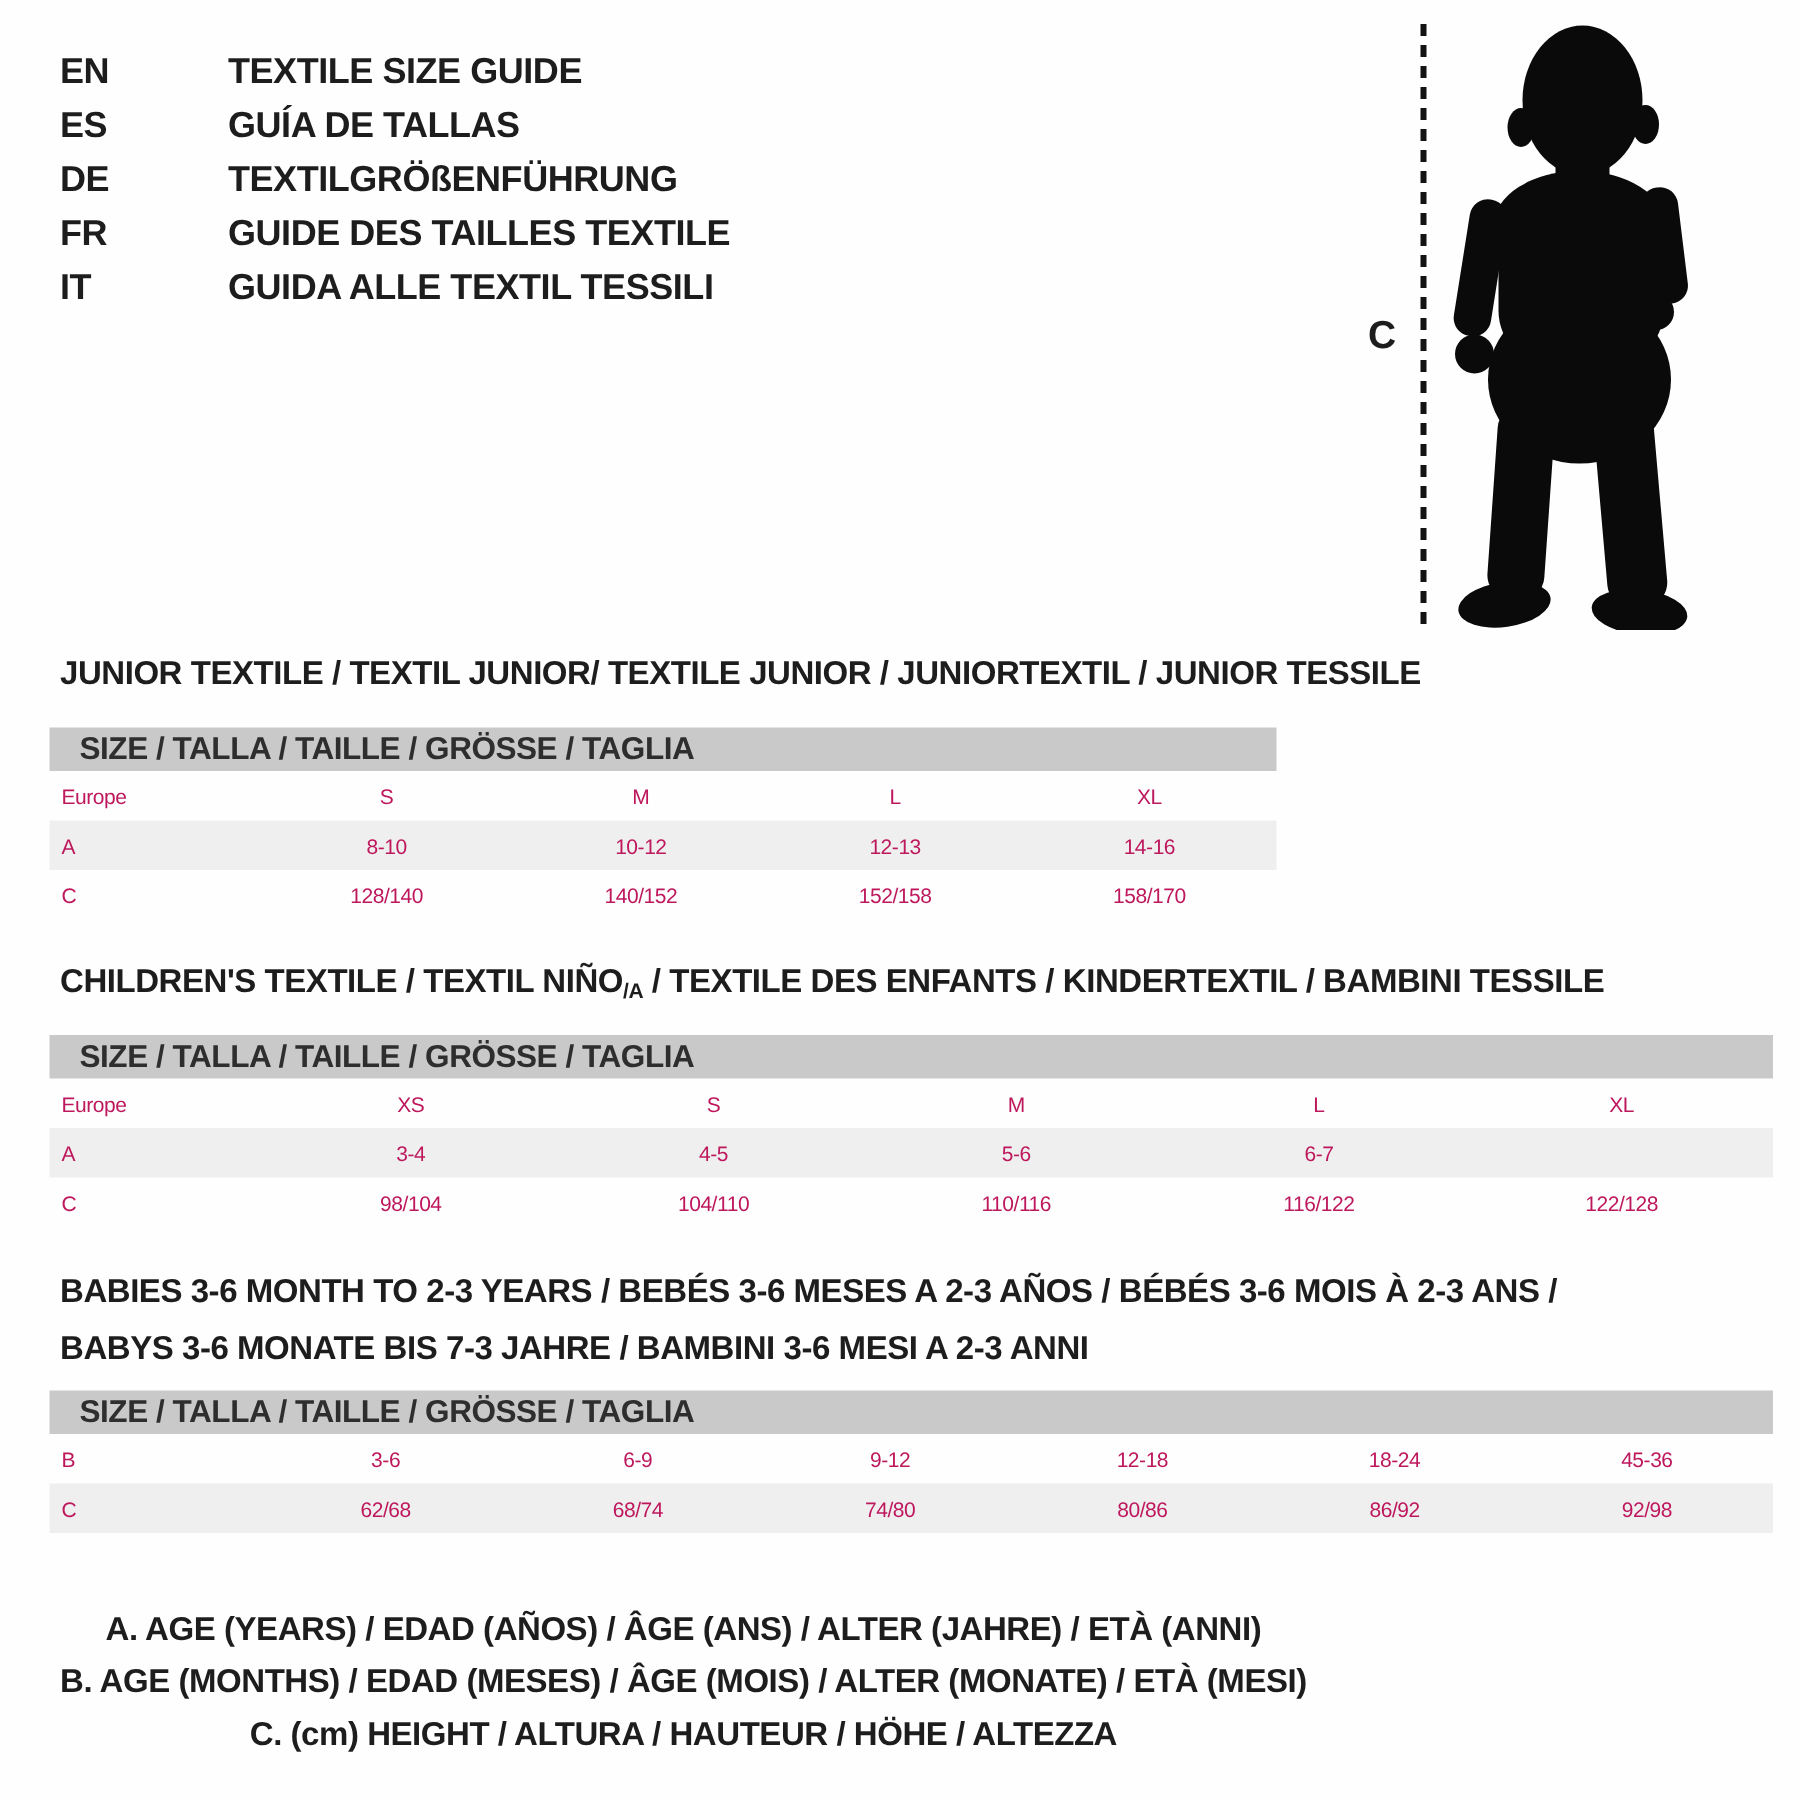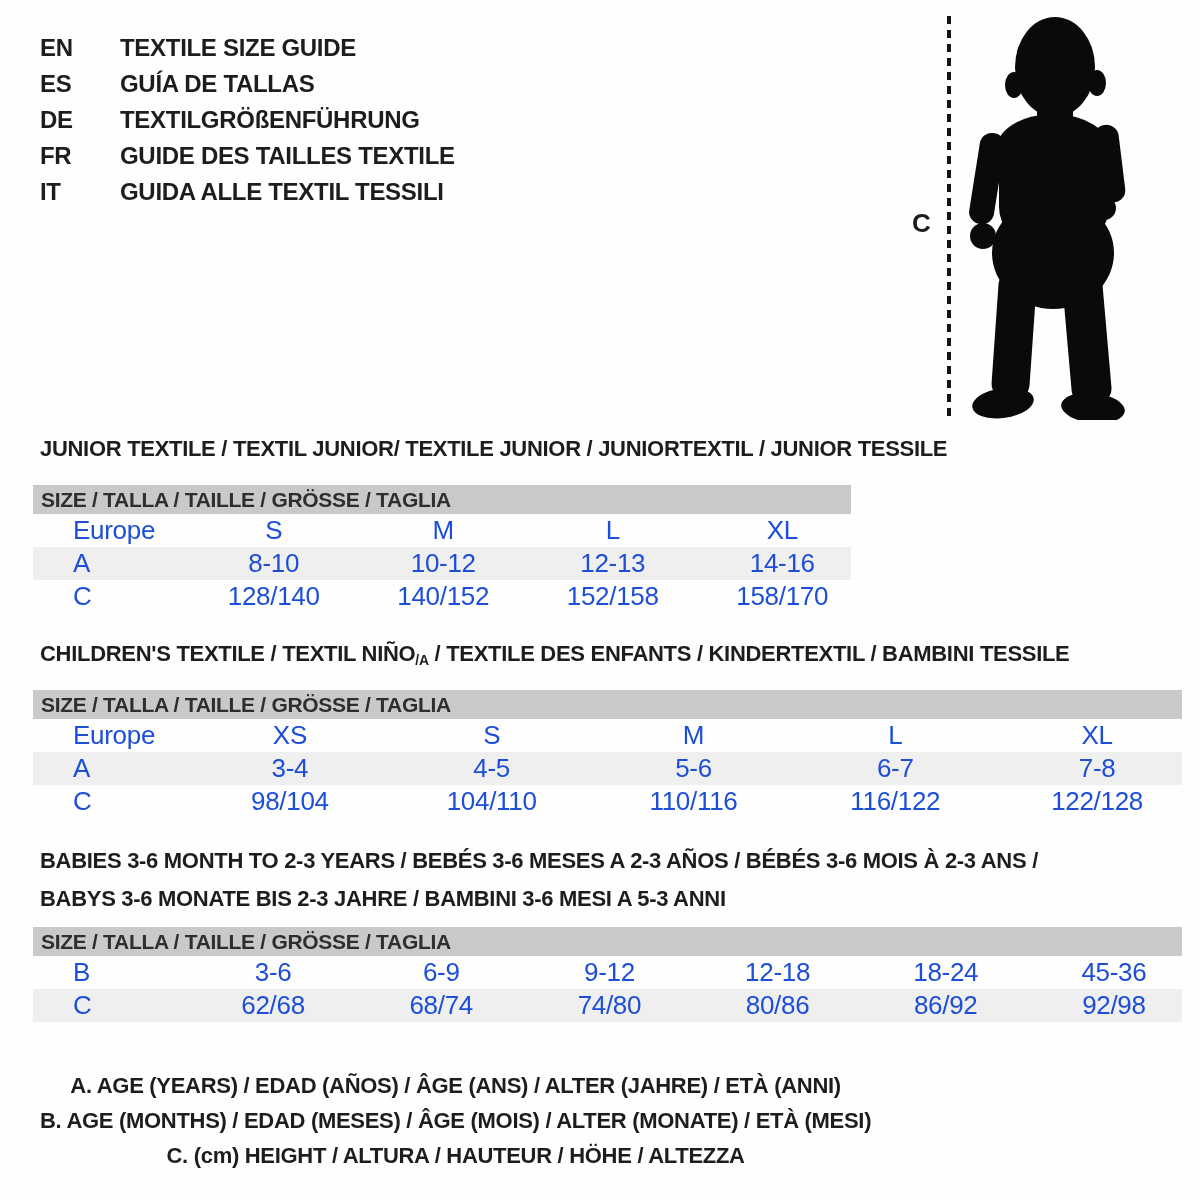--- a/index.html
+++ b/index.html
@@ -13,21 +13,21 @@
     background:#fefefe;
     overflow:hidden;
     color:#1d1d1d;
   }
   
   .lang-block{
     position:absolute;left:40px;top:30px;
     font-size:24px;font-weight:700;letter-spacing:-0.3px;
     line-height:36px;white-space:nowrap;
   }
-  .lang-row{display:flex;}
+  .lang-row{display:flex;gap:32px;}
   .lang-code{width:80px;}
   
   .dashed-line{
     position:absolute;left:947px;top:16px;width:4px;height:400px;
     background:repeating-linear-gradient(to bottom,#131313 0 8px,transparent 8px 14px);
   }
   .figure-label{
     position:absolute;left:912px;top:208px;
     font-size:26px;font-weight:700;
   }
@@ -35,33 +35,33 @@
   
   .section-title{
     position:absolute;left:40px;
     font-size:22px;font-weight:700;letter-spacing:-0.3px;white-space:nowrap;
   }
   .sub-a{font-size:14px;vertical-align:-4px;font-weight:700;}
   
   .sizetable{position:absolute;left:33px;}
   .band{
     height:29px;background:#c9c9c9;
-    display:flex;align-items:center;padding-left:8px;box-sizing:border-box;
+    display:flex;align-items:center;padding-left:20px;box-sizing:border-box;
     font-size:21px;font-weight:700;letter-spacing:-0.3px;color:#2e2e2e;
   }
   .trow{display:grid;height:33px;}
   .junior{width:818px;}
   .junior .trow{grid-template-columns:140px repeat(4,1fr);}
   .children{width:1149px;}
   .children .trow{grid-template-columns:140px repeat(5,1fr);}
   .babies{width:1149px;}
   .babies .trow{grid-template-columns:140px repeat(6,1fr);}
   .trow>div{
     display:flex;align-items:center;justify-content:center;
-    font-size:26px;color:#1d4ed8;letter-spacing:-0.3px;margin-left:32px;
+    font-size:14px;color:#be185d;letter-spacing:-0.3px;
   }
   .trow>div:first-child{justify-content:flex-start;padding-left:8px;box-sizing:border-box;}
   .stripe{background:#efefef;}
   
   .legend{
     position:absolute;left:40px;top:1068px;
     font-size:22px;font-weight:700;letter-spacing:-0.3px;
     line-height:35px;white-space:nowrap;text-align:center;
   }
 </style>
@@ -153,34 +153,33 @@
       <div>M</div>
       <div>L</div>
       <div>XL</div>
     </div>
     <div class="trow stripe">
       <div>A</div>
       <div>3-4</div>
       <div>4-5</div>
       <div>5-6</div>
       <div>6-7</div>
-      <div>7-8</div>
     </div>
     <div class="trow">
       <div>C</div>
       <div>98/104</div>
       <div>104/110</div>
       <div>110/116</div>
       <div>116/122</div>
       <div>122/128</div>
     </div>
   </div>
 
   <div class="section-title" style="top:848px;">BABIES 3-6 MONTH TO 2-3 YEARS / BEBÉS 3-6 MESES A 2-3 AÑOS / BÉBÉS 3-6 MOIS À 2-3 ANS /</div>
-  <div class="section-title" style="top:886px;">BABYS 3-6 MONATE BIS 2-3 JAHRE / BAMBINI 3-6 MESI A 5-3 ANNI</div>
+  <div class="section-title" style="top:886px;">BABYS 3-6 MONATE BIS 7-3 JAHRE / BAMBINI 3-6 MESI A 2-3 ANNI</div>
   <div class="sizetable babies" style="top:927px;">
     <div class="band">SIZE / TALLA / TAILLE / GRÖSSE / TAGLIA</div>
     <div class="trow">
       <div>B</div>
       <div>3-6</div>
       <div>6-9</div>
       <div>9-12</div>
       <div>12-18</div>
       <div>18-24</div>
       <div>45-36</div>

